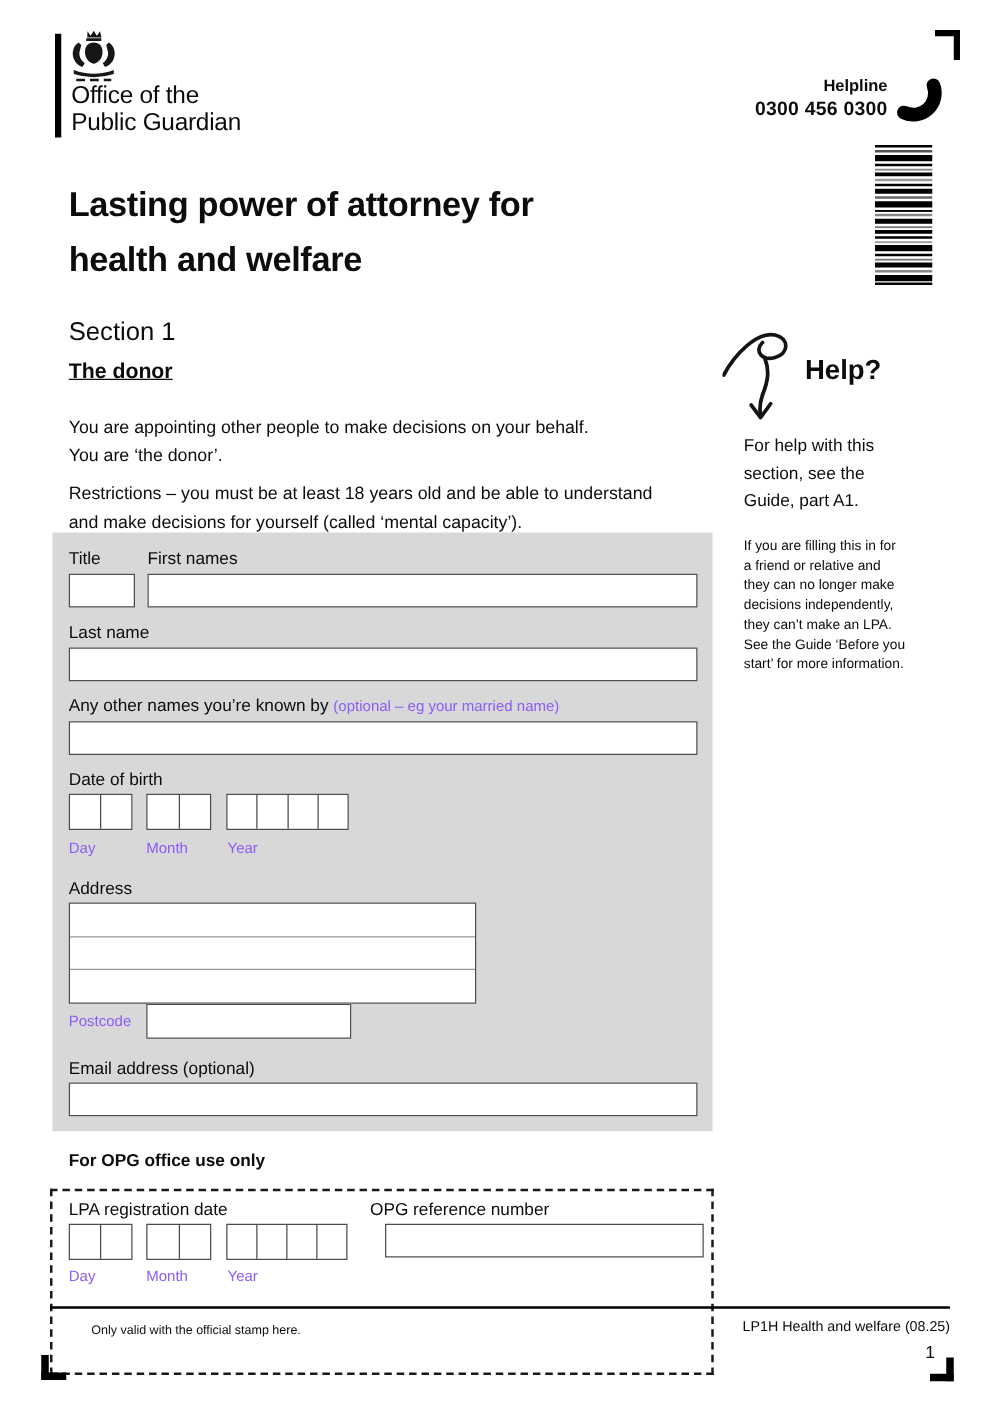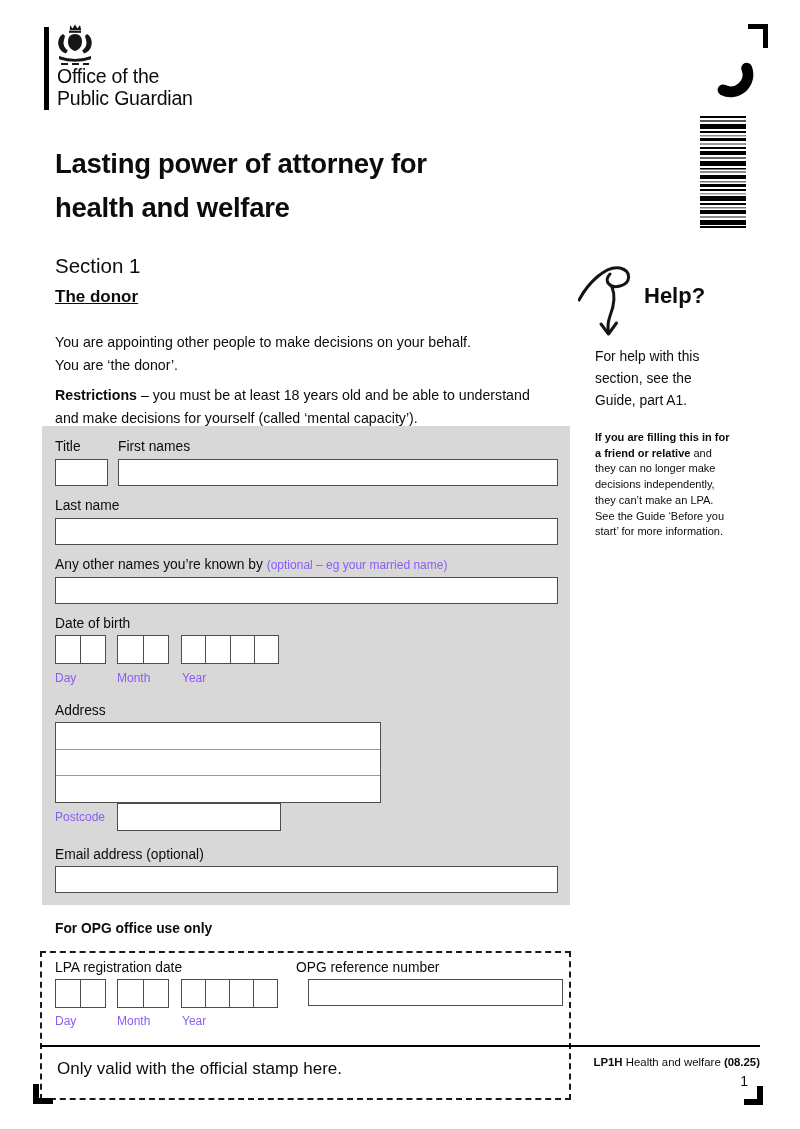--- a/index.html
+++ b/index.html
@@ -1,19 +1,19 @@
 <!DOCTYPE html>
 <html><head>
 <meta charset="utf-8">
 <style>
   html,body{margin:0;padding:0;background:#fff;}
   .page{position:relative;width:800px;height:1129px;background:#fff;overflow:hidden;
         font-family:"Liberation Sans", sans-serif;color:#0b0c0c;}
   .abs{position:absolute;}
-  .b{font-weight:bold;}
+  .b{font-weight:normal;}
   .lbl{font-size:13.8px;color:#0b0c0c;}
   .small{font-size:12px;color:#8b5cf6;}
   .org-name{font-size:19.5px;line-height:21.5px;letter-spacing:-0.2px;}
   .helpline{width:190px;text-align:right;}
   .helpline-label{font-size:13.2px;font-weight:bold;}
   .helpline-number{font-size:15.5px;font-weight:bold;margin-top:3px;letter-spacing:0.2px;}
   .page-title{font-size:27.5px;font-weight:bold;line-height:43.5px;letter-spacing:-0.3px;}
   .section-number{font-size:20.5px;}
   .section-name{font-size:17px;font-weight:bold;text-decoration:underline;}
   .body-text{font-size:14.2px;line-height:23px;}
@@ -25,21 +25,21 @@
         font-family:"Liberation Sans", sans-serif;font-size:15px;padding:1px 6px;outline:none;}
   .seg{display:flex;box-sizing:border-box;background:#fff;border:1px solid #4d4d4d;}
   .seg .cell{flex:1;border-left:1px solid #4d4d4d;}
   .seg .cell:first-child{border-left:none;}
   .addr{box-sizing:border-box;background:#fff;border:1px solid #4d4d4d;display:flex;flex-direction:column;}
   .addr .line{flex:1;border-bottom:1px solid #979797;}
   .addr .line:last-child{border-bottom:none;}
   .opg-heading{font-size:13.8px;font-weight:bold;}
   .opg-box{box-sizing:border-box;border:2px dashed #1a1a1a;}
   .rule{background:#000;}
-  .stamp-note{font-size:17px;}
+  .stamp-note{font-size:10px;margin-left:16px;}
   .doc-id{font-size:11.4px;text-align:right;width:300px;}
   .page-num{font-size:14px;text-align:right;width:60px;}
   .crop-tr{width:15px;height:19px;border-top:5px solid #000;border-right:5px solid #000;}
   .crop-bl{width:14px;height:14px;border-left:6px solid #000;border-bottom:6px solid #000;}
   .crop-br{width:13px;height:13px;border-right:6px solid #000;border-bottom:6px solid #000;}
   .logo-bar{width:5px;height:83px;background:#000;}
 </style>
 </head>
 <body>
 
@@ -59,20 +59,24 @@
       <rect x="18" y="41" width="7" height="2"></rect>
       <rect x="29" y="41" width="6" height="2"></rect>
     </g>
   </svg>
 
   <div class="abs org-name" style="left:57px;top:66px;">
     <div>Office of the</div>
     <div>Public Guardian</div>
   </div>
 
+  <div class="abs helpline" style="left:520px;top:61px;">
+    <div class="helpline-label">Helpline</div>
+    <div class="helpline-number">0300 456 0300</div>
+  </div>
 
   <svg class="abs" style="left:714px;top:58px;" width="40" height="44" viewBox="0 0 44 44">
     <path d="M10 33 A 19 19 0 0 0 36 9" fill="none" stroke="#000" stroke-width="12" stroke-linecap="round"></path>
   </svg>
 
   <div class="abs crop-tr" style="left:748px;top:24px;"></div>
 
   <svg class="abs" style="left:700px;top:116px;" width="46" height="112" viewBox="0 0 46 112">
     <rect x="0" y="0" width="46" height="2" fill="#000"></rect>
     <rect x="0" y="4" width="46" height="2" fill="#555"></rect>

